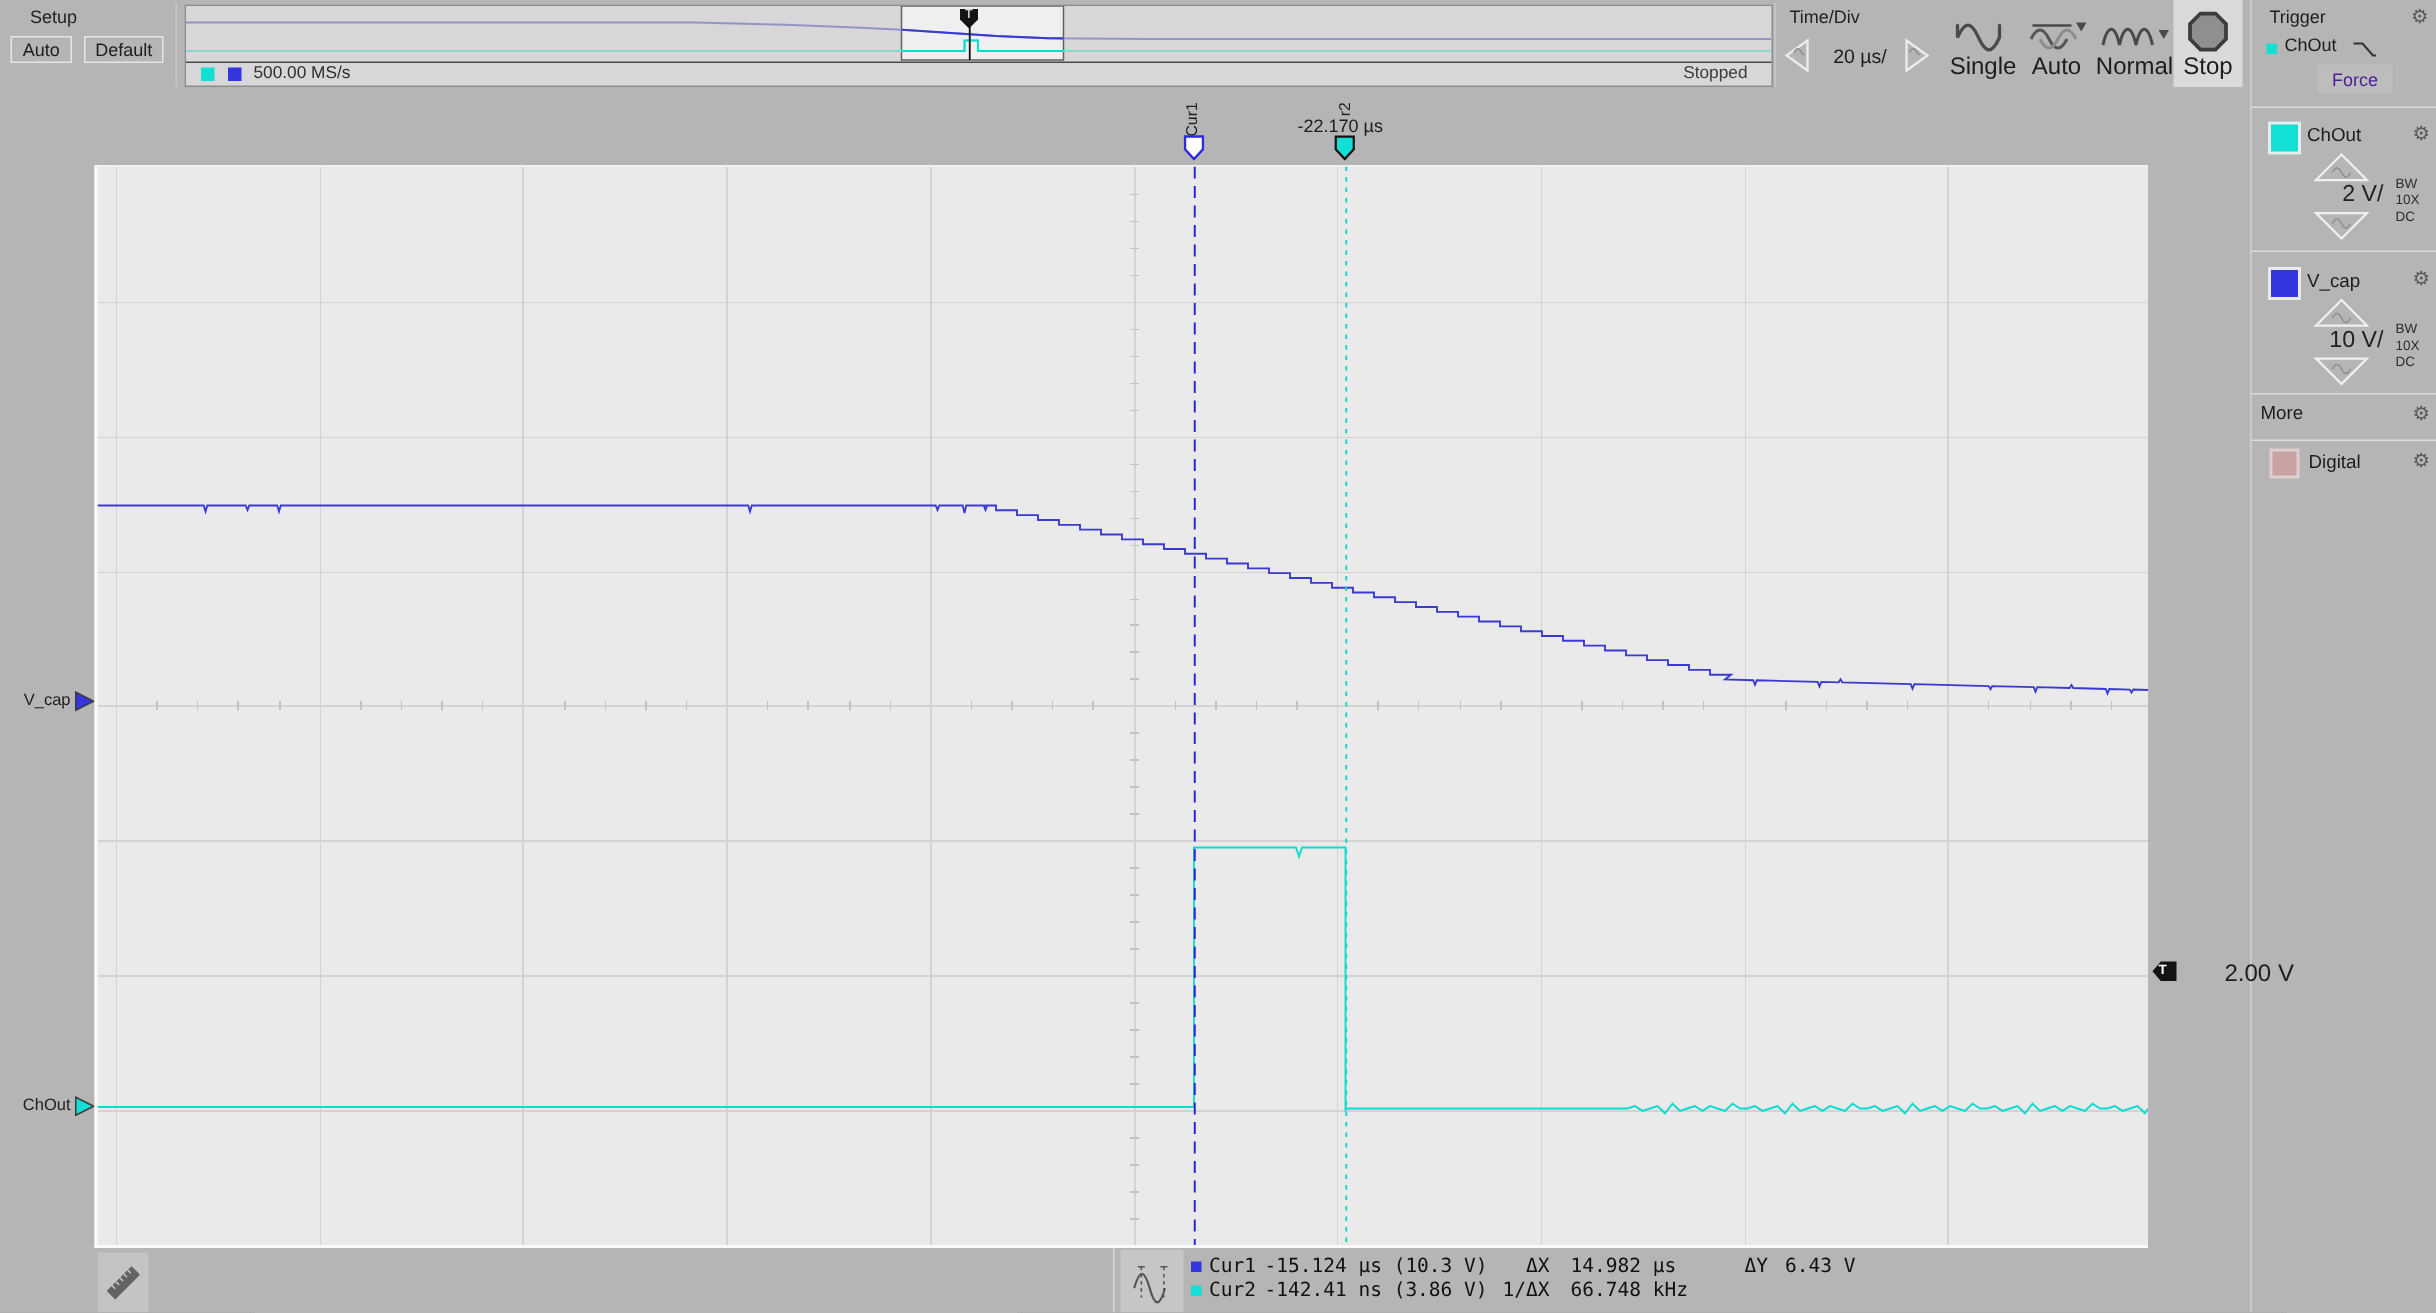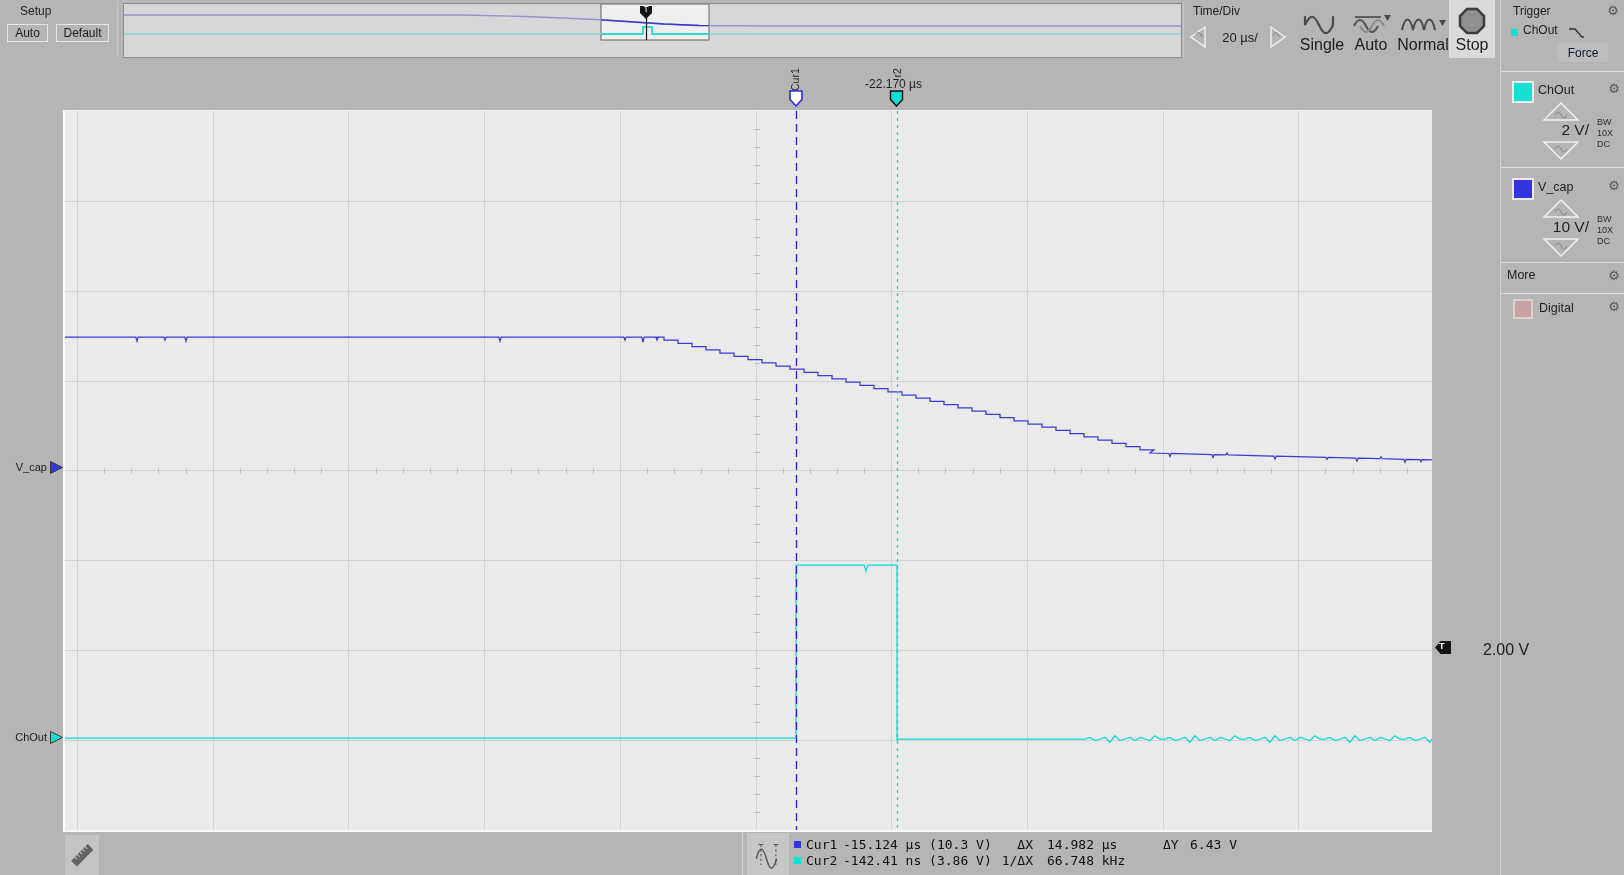--- a/index.html
+++ b/index.html
@@ -38,21 +38,21 @@
   #btn-stop .runicon{top:6px;}
   .runlabel{position:absolute;bottom:4px;left:0;width:100%;text-align:center;font-size:16px;color:#1d1d1d;}
 
   
   #right-panel{left:1500px;top:0;width:124px;height:875px;border-left:1px solid #d2d2d2;}
   #trig-title{position:absolute;left:12px;top:4px;font-size:12px;}
   #trig-gear{right:6px;top:4px;}
   #trig-src-sw{position:absolute;left:10px;top:29px;width:7px;height:7px;}
   #trig-src{position:absolute;left:22px;top:23px;font-size:12px;}
   #trig-slope{position:absolute;left:66px;top:26px;}
-  #btn-force{left:57px;top:43px;width:50px;height:19px;background:#bdbdbd;border:none;color:#0f172a;}
+  #btn-force{left:44px;top:43px;width:50px;height:19px;background:#bdbdbd;border:none;color:#4c1d95;}
   .psep{position:absolute;left:0;right:0;height:1px;background:#dcdcdc;}
   .chsec{position:absolute;left:0;right:0;height:95px;}
   #ch0{top:72px;} #ch1{top:169px;}
   .ch-sw{position:absolute;left:11px;top:9px;width:18px;height:18px;border:2px solid #ebebeb;}
   .ch-name{position:absolute;left:37px;top:11px;font-size:12.5px;}
   .ch-gear{right:5px;top:10px;}
   .ch-up{position:absolute;left:40px;top:29px;}
   .ch-down{position:absolute;left:40px;top:67px;}
   .ch-scale{position:absolute;left:0;top:49px;width:88px;text-align:right;font-size:15.5px;color:#222;}
   .ch-badges{position:absolute;left:96px;top:45px;font-size:9px;line-height:11px;color:#2d2d2d;}
@@ -116,20 +116,26 @@
           <polyline points="0,11 340,11 400,12.5 450,14.5 480,16 510,18 540,20 575,21.5 640,22 1057,22" fill="none" stroke="#9494c4" stroke-width="1.3"></polyline>
           <polyline points="0,30 519,30 519,23 528,23 528,30 1057,30" fill="none" stroke="#8fd4cf" stroke-width="1.3"></polyline>
           <polyline points="0,11 340,11 400,12.5 450,14.5 480,16 510,18 540,20 575,21.5 640,22 1057,22" fill="none" stroke="#3a3ad2" stroke-width="1.4" clip-path="url(#mmclip)"></polyline>
           <polyline points="0,30 519,30 519,23 528,23 528,30 1057,30" fill="none" stroke="#0adcd0" stroke-width="1.4" clip-path="url(#mmclip)"></polyline>
           <line x1="522.5" y1="12" x2="522.5" y2="36" stroke="#111" stroke-width="1.2"></line>
         </svg></div>
     <svg id="mm-flag" width="14" height="15" viewBox="0 0 14 15">
       <path d="M1,1 H13 V8 L7,14 L1,8 Z" fill="#141414"></path>
     </svg>
     <div id="mm-flag-t">T</div>
+    <div id="mm-strip">
+      <span class="mm-sw" id="mm-sw-cyan" style="background-color: rgb(20, 223, 212);"></span>
+      <span class="mm-sw" id="mm-sw-blue" style="background-color: rgb(53, 53, 224);"></span>
+      <span id="mm-rate">500.00 MS/s</span>
+      <span id="mm-status">Stopped</span>
+    </div>
   </div>
   <div class="vsep" style="left:1183px;top:2px;height:56px"></div>
 
   <div class="abs lbl" id="tb-label">Time/Div</div>
   <svg class="tb-arrow" id="tb-left" width="26" height="26" viewBox="0 0 26 26">
     <path d="M19,3 L5,13 L19,23 Z" fill="none" stroke="#ededed" stroke-width="1.5"></path>
     <path d="M10,11 q2.5,-5 5,0 q1,2 2,1" fill="none" stroke="#8f8f8f" stroke-width="1.1"></path>
   </svg>
   <div class="abs" id="tb-value">20 µs/</div>
   <svg class="tb-arrow" id="tb-right" width="26" height="26" viewBox="0 0 26 26">

